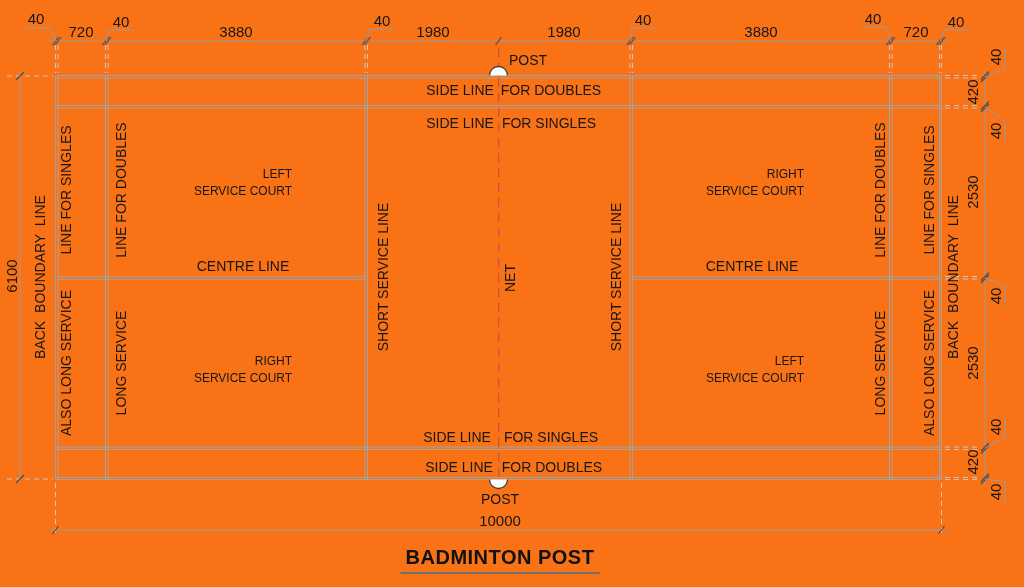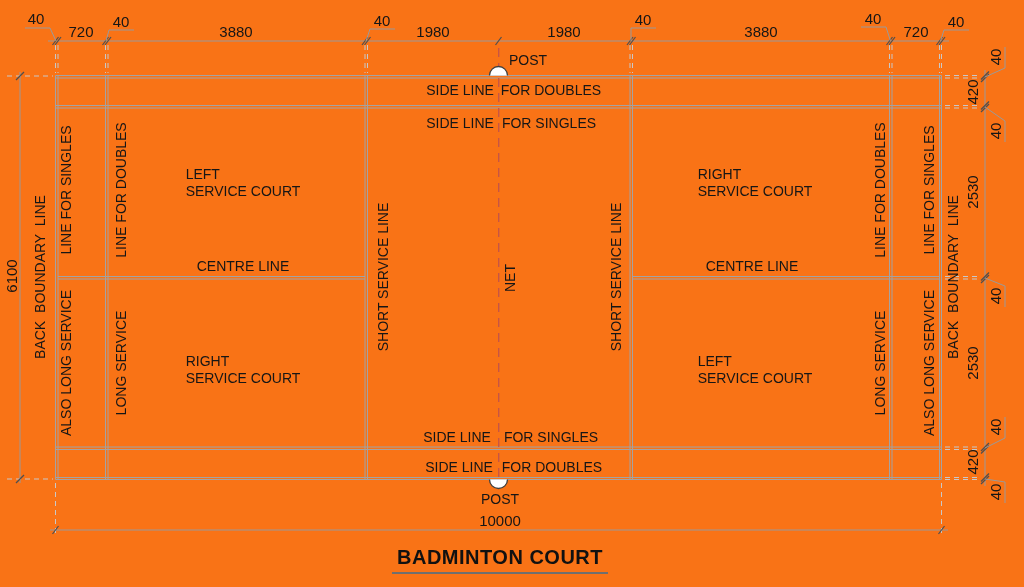--- a/index.html
+++ b/index.html
@@ -11,22 +11,22 @@
   .lbl{
     position:absolute;white-space:nowrap;font-size:14px;line-height:14px;
     transform:translate(-50%,-50%);color:#161616;
   }
   .vlbl{
     position:absolute;white-space:nowrap;font-size:14px;line-height:14px;
     transform:translate(-50%,-50%) rotate(-90deg);color:#161616;
   }
   .dimnum{font-size:15px;}
   .svc{
-    position:absolute;transform:translate(-50%,-50%);text-align:left;
-    font-size:14px;line-height:17px;white-space:nowrap;color:#161616;
+    position:absolute;transform:translate(-50%,-50%);text-align:right;
+    font-size:12px;line-height:17px;white-space:nowrap;color:#161616;
   }
   .wide{word-spacing:4px;}
   .title{
     position:absolute;transform:translate(-50%,-50%);font-size:20px;font-weight:bold;
     letter-spacing:0.5px;color:#111;border-bottom:2px solid #6f6f6f;
     padding:0 5px 3px 5px;white-space:nowrap;
   }
 </style>
 </head>
 <body>
@@ -240,15 +240,15 @@
   <div class="vlbl" style="left:929px;top:190px;">LINE FOR SINGLES</div>
   <div class="vlbl" style="left:929px;top:363px;">ALSO LONG SERVICE</div>
   <div class="vlbl" style="left:121px;top:190px;">LINE FOR DOUBLES</div>
   <div class="vlbl" style="left:121px;top:363px;">LONG SERVICE</div>
   <div class="vlbl" style="left:880px;top:190px;">LINE FOR DOUBLES</div>
   <div class="vlbl" style="left:880px;top:363px;">LONG SERVICE</div>
   <div class="vlbl" style="left:383px;top:277px;">SHORT SERVICE LINE</div>
   <div class="vlbl" style="left:616px;top:277px;">SHORT SERVICE LINE</div>
   <div class="vlbl" style="left:510px;top:278px;">NET</div>
 
-  <div class="title" style="left:500px;top:560px;">BADMINTON COURT</div>
+  <div class="title" style="left:500px;top:560px;">BADMINTON POST</div>
 
 </div>
 
 </body></html>

